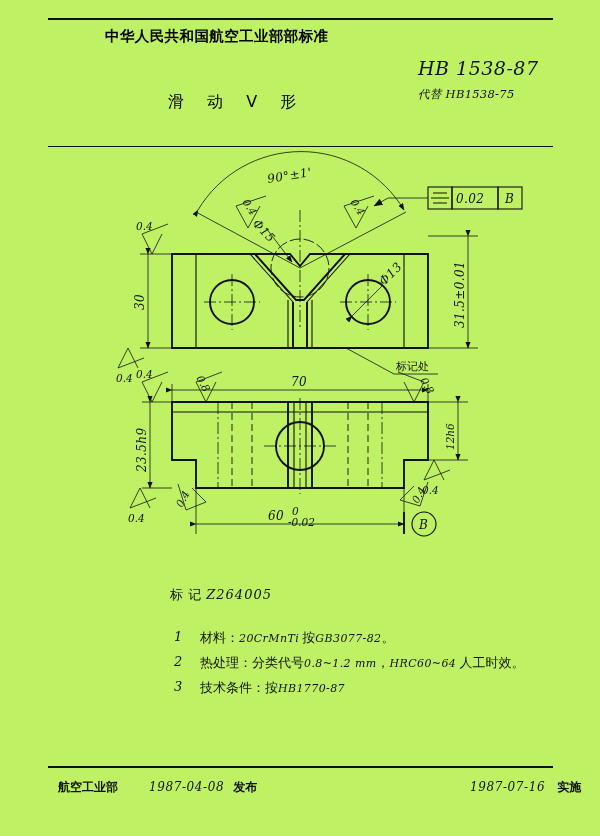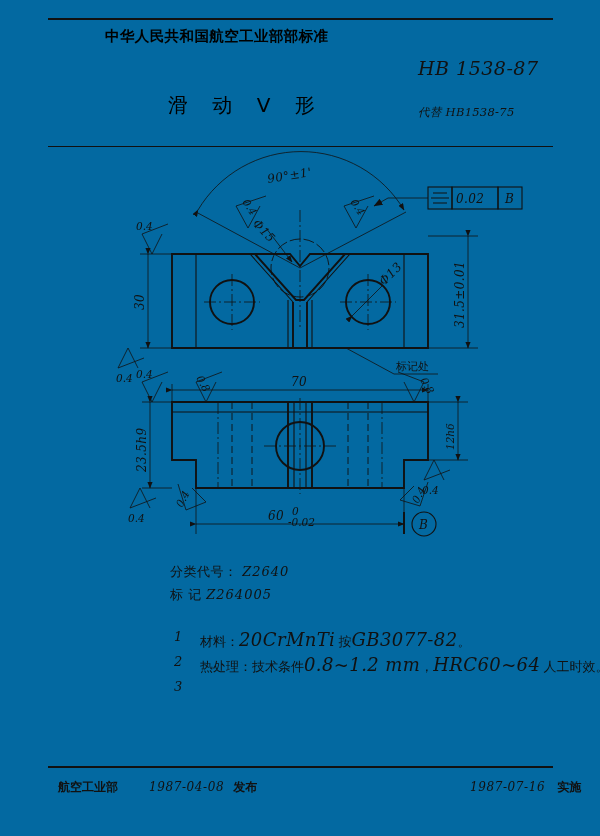--- a/index.html
+++ b/index.html
@@ -8,21 +8,21 @@
     background: #ffffff;
   }
   body {
     font-family: "Liberation Serif", serif;
     color: #111111;
   }
   #page {
     position: relative;
     width: 600px;
     height: 836px;
-    background: #0369a1;
+    background: #bef264;
     overflow: hidden;
   }
 
   
   .hdr-rule {
     position: absolute;
     left: 48px;
     width: 505px;
     border-top: 2px solid #111;
   }
@@ -46,28 +46,28 @@
     font-family: "DejaVu Serif", serif;
     font-style: italic;
     font-size: 19px;
     letter-spacing: 0.5px;
   }
   #doc-title {
     position: absolute;
     left: 168px;
     top: 92px;
     font-family: "DejaVu Sans", sans-serif;
-    font-size: 20px;
+    font-size: 16px;
     letter-spacing: 9px;
     color: #000;
   }
   #replaces {
     position: absolute;
     left: 418px;
-    top: 105px;
+    top: 87px;
     font-family: "DejaVu Serif", serif;
     font-style: italic;
     font-size: 11.5px;
     letter-spacing: 0.3px;
   }
 
   
   #drawing {
     position: absolute;
     left: 0;
@@ -106,21 +106,21 @@
     font-style: italic;
     font-size: 13px;
   }
   .note-txt {
     font-family: "DejaVu Sans", sans-serif;
     font-size: 13px;
   }
   .note-txt i {
     font-family: "DejaVu Serif", serif;
     font-style: italic;
-    font-size: 18px;
+    font-size: 11px;
     letter-spacing: 0.4px;
     text-align: right;
   }
   #note-1 { left: 200px; top: 629px; }
   #note-1n { left: 174px; top: 629px; }
   #note-2 { left: 200px; top: 654px; }
   #note-2n { left: 174px; top: 654px; }
   #note-3 { left: 200px; top: 679px; }
   #note-3n { left: 174px; top: 679px; }
 
@@ -362,42 +362,41 @@
       </g>
 
       <g>
         <path class="ln" d="M 404,362 L 404,384"></path>
         <circle class="lnt" cx="424" cy="374" r="12"></circle>
         <text class="txt" x="419" y="379">B</text>
       </g>
     </g>
   </svg>
 
-  <div class="code-line" id="class-code">
-    <span class="code-label">分类代号：</span>
-    <span class="code-val">Z2640</span>
-  </div>
   <div class="code-line" id="mark-code">
     <span class="code-label">标     记</span>
     <span class="code-val">Z264005</span>
   </div>
 
   <div class="note-num" id="note-1n">1</div>
   <div class="note-row" id="note-1">
     <span class="note-txt">材料：</span><span class="note-txt"><i>20CrMnTi</i></span>
     <span class="note-txt">按</span><span class="note-txt"><i>GB3077-82</i></span><span class="note-txt">。</span>
   </div>
 
   <div class="note-num" id="note-2n">2</div>
   <div class="note-row" id="note-2">
-    <span class="note-txt">热处理：技术条件</span><span class="note-txt"><i>0.8~1.2 mm</i></span><span class="note-txt">，</span><span class="note-txt"><i>HRC60~64</i></span>
+    <span class="note-txt">热处理：分类代号</span><span class="note-txt"><i>0.8~1.2 mm</i></span><span class="note-txt">，</span><span class="note-txt"><i>HRC60~64</i></span>
     <span class="note-txt">人工时效。</span>
   </div>
 
   <div class="note-num" id="note-3n">3</div>
+  <div class="note-row" id="note-3">
+    <span class="note-txt">技术条件：按</span><span class="note-txt"><i>HB1770-87</i></span>
+  </div>
 
   <div id="ftr-rule"></div>
 
   <div class="ftr-txt" id="ftr-left">
     <span class="ftr-cn">航空工业部</span>
     <span class="ftr-date">1987-04-08</span>
     &nbsp;
     <span class="ftr-cn">发布</span>
   </div>
 

